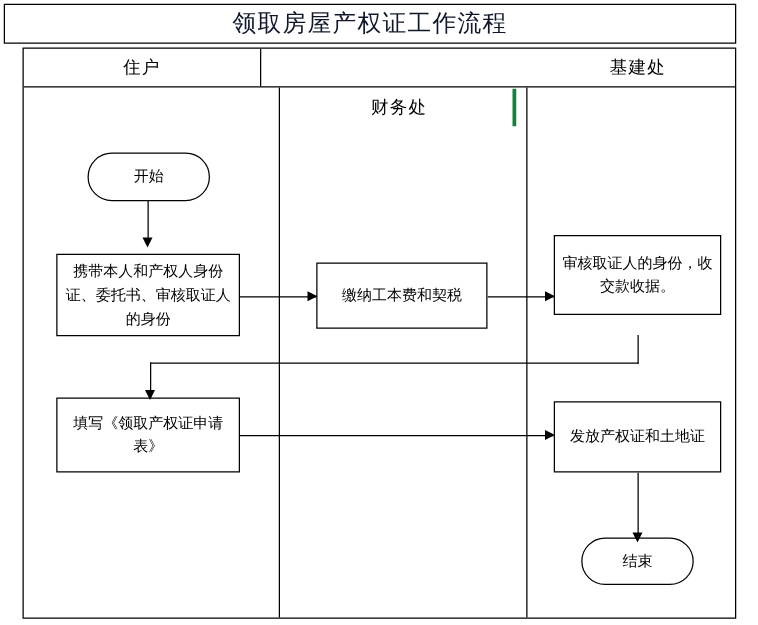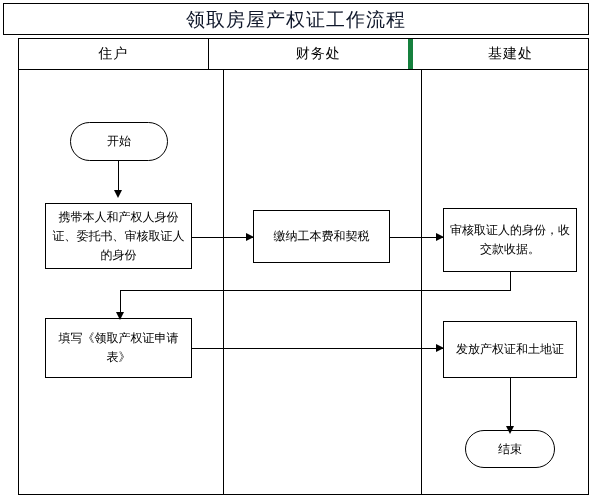--- a/index.html
+++ b/index.html
@@ -70,21 +70,21 @@
   .lane-head-cell {
     display: flex;
     align-items: center;
     justify-content: center;
     font-size: 14px;
     letter-spacing: 1px;
     box-sizing: border-box;
     height: 100%;
   }
   .lane-head-cell.c0 { width: 204px; border-right: 1px solid #000000; }
-  .lane-head-cell.c1 { width: 198px; border-right: 5px solid #15803d; }
+  .lane-head-cell.c1 { width: 198px; border-right: 3px solid #15803d; margin-top: 32px; }
   .lane-head-cell.c2 { width: 167px; }
 
   
   .lane-divider {
     position: absolute;
     top: 31px;
     bottom: 0;
     width: 0;
     border-left: 1px solid #000000;
   }
@@ -185,21 +185,21 @@
   </div>
 
   <div class="node" style="left:45px; top:203px; width:147px; height:66px;">
     <span class="node-text">携带本人和产权人身份证、委托书、审核取证人的身份</span>
   </div>
 
   <div class="node" style="left:253px; top:210px; width:137px; height:53px;">
     <span class="node-text">缴纳工本费和契税</span>
   </div>
 
-  <div class="node" style="left:443px; top:208px; width:134px; height:64px;justify-content:flex-end;">
+  <div class="node" style="left:443px; top:188px; width:134px; height:64px;justify-content:flex-end;">
     <span class="node-text">审核取证人的身份，收交款收据。</span>
   </div>
 
   <div class="node" style="left:45px; top:318px; width:147px; height:60px;">
     <span class="node-text">填写《领取产权证申请表》</span>
   </div>
 
   <div class="node" style="left:443px; top:321px; width:134px; height:57px;">
     <span class="node-text">发放产权证和土地证</span>
   </div>

